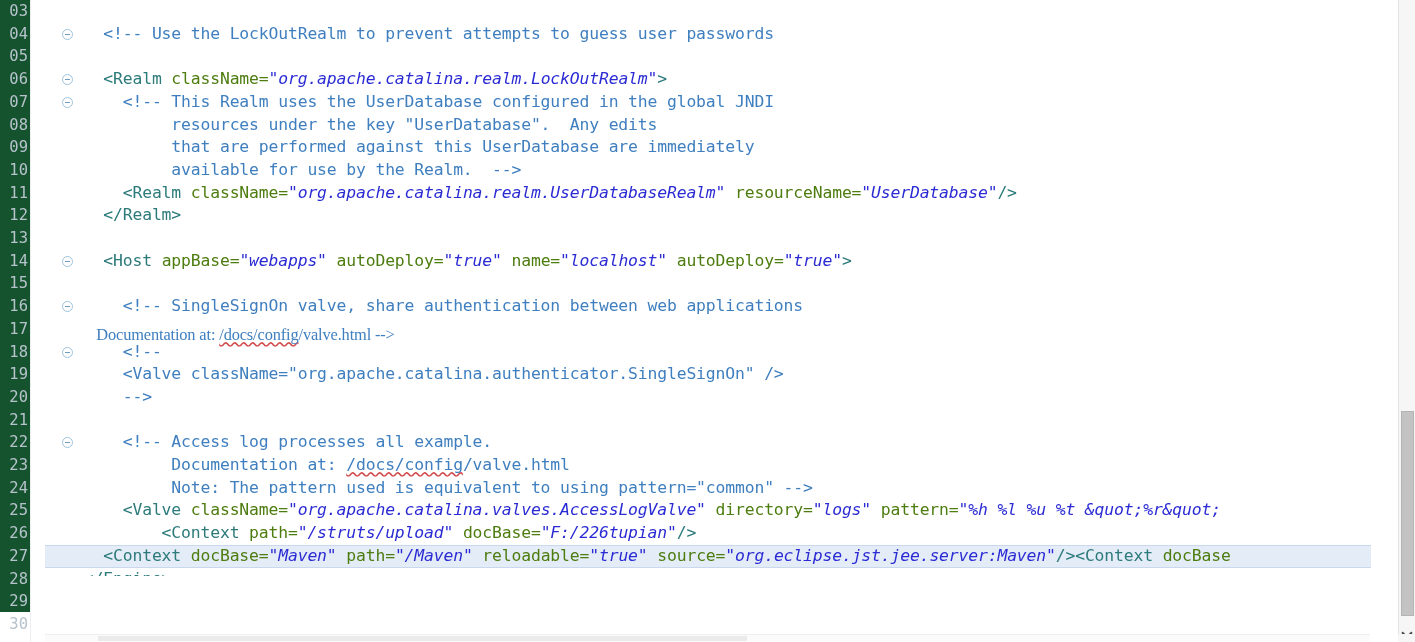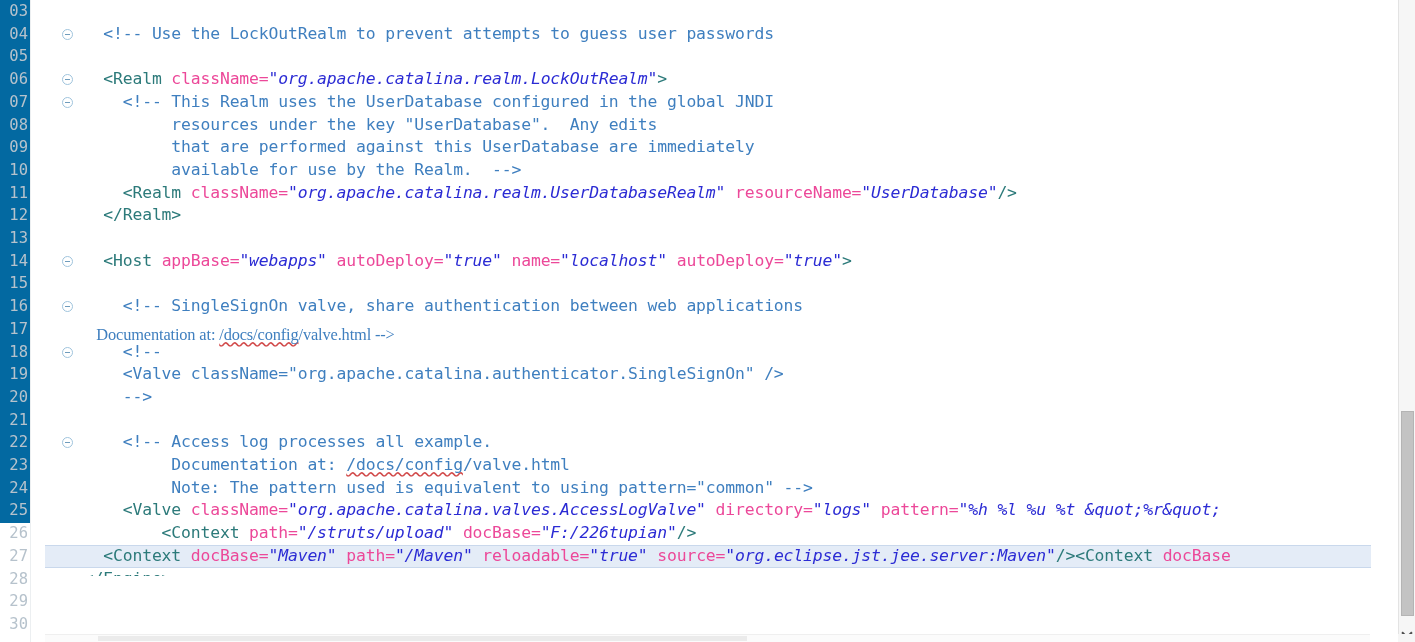--- a/index.html
+++ b/index.html
@@ -15,22 +15,22 @@
     position: relative;
     width: 1415px; height: 642px;
     background: #ffffff;
     overflow: hidden;
   }
 
   
   .gutter {
     position: absolute;
     left: 0; top: 0;
-    width: 30px; height: 523px;
-    background: #0369a1;
+    width: 30px; height: 612px;
+    background: #14532d;
     z-index: 3;
   }
   .gutter-sep {
     position: absolute;
     left: 30px; top: 0;
     width: 1px; height: 642px;
     background: #eceff1;
     z-index: 3;
   }
   .fold-col {
@@ -99,21 +99,21 @@
   .hl-row-border-t, .hl-row-border-b {
     position: absolute;
     left: 45px; width: 1326px; height: 1px;
     background: #c9d8ec;
     z-index: 1;
   }
 
   
   .cm   { color: #3f7fbf; }            
   .tag  { color: #2c7a7a; }            
-  .attr { color: #ec4899; }            
+  .attr { color: #4d7c0f; }            
   .val  { color: #2b2bd4; font-style: italic; }
 
   .sq {
     text-decoration: underline wavy #d24b4b;
     text-decoration-skip-ink: none;
   }
 
   
   .vscroll {
     position: absolute;

